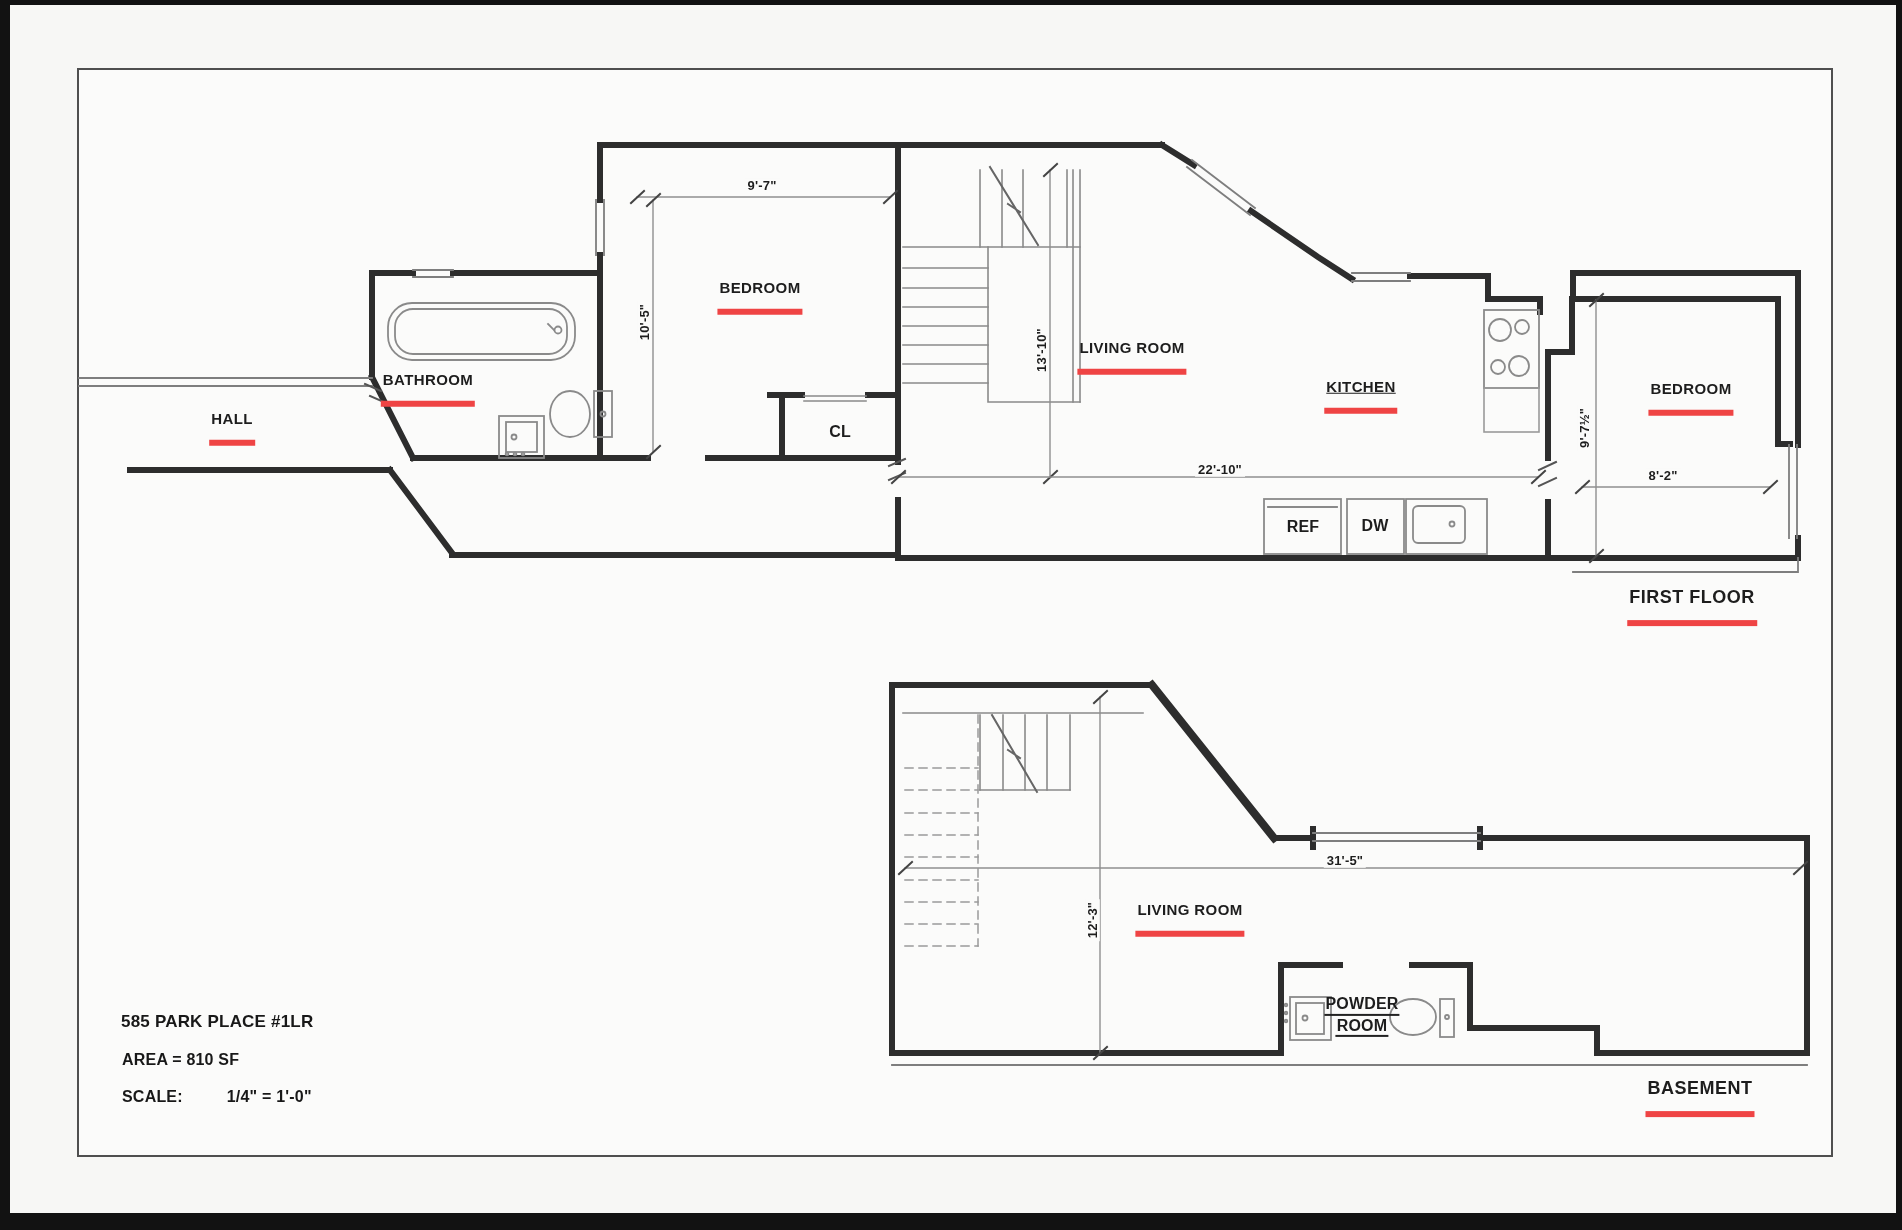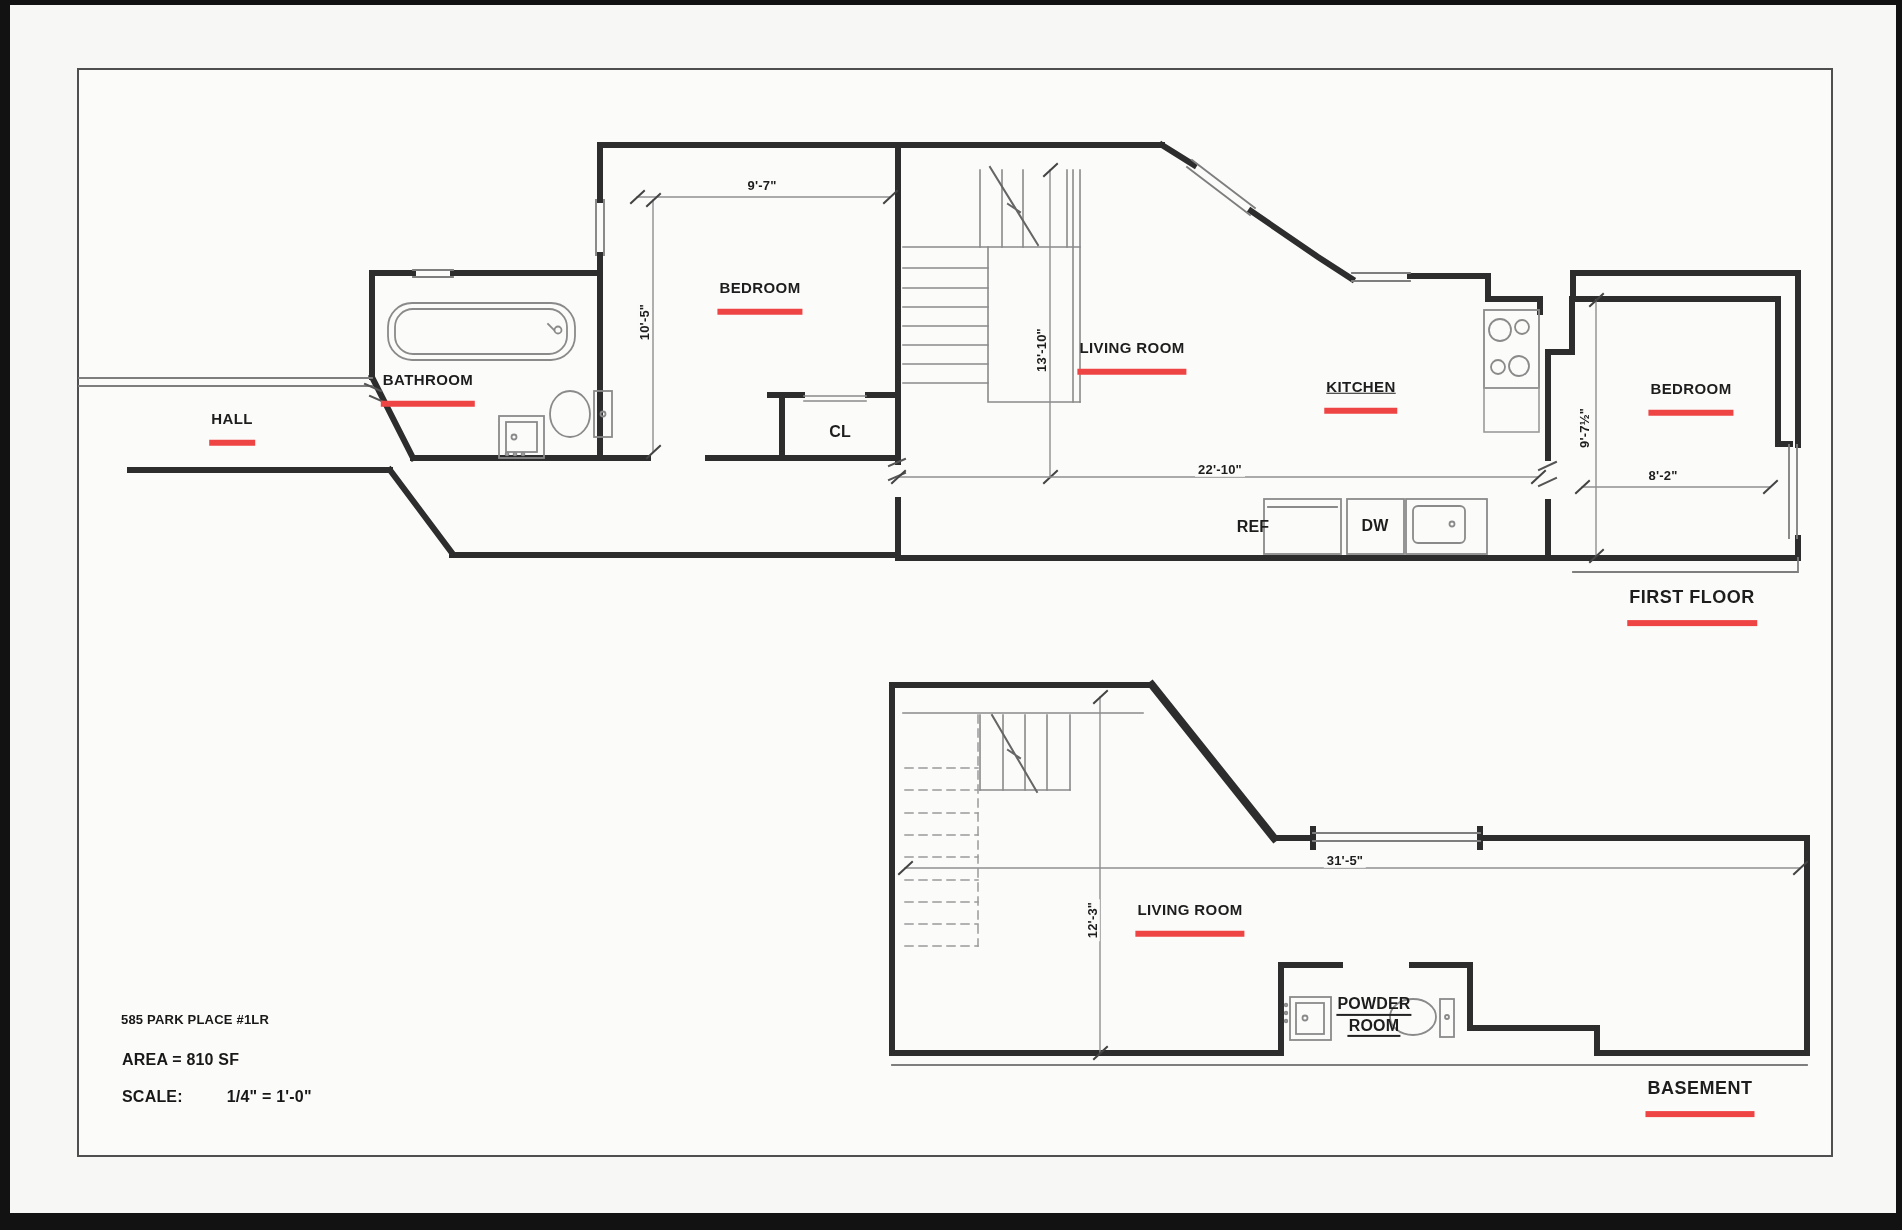--- a/index.html
+++ b/index.html
@@ -9,22 +9,22 @@
   #sheet-border{position:absolute;left:77px;top:68px;width:1752px;height:1085px;
                 border:2px solid #4f4f4f;background:#fbfbfa;}
   svg{position:absolute;left:0;top:0;}
   .lbl{position:absolute;font-weight:700;font-size:15px;color:#1d1d1d;letter-spacing:.4px;
        white-space:nowrap;transform:translate(-50%,-50%);line-height:1.1;}
   .u{border-bottom:6px solid #ef4444;padding:0 2px 12px 2px;}
   .rot{transform:translate(-50%,-50%) rotate(-90deg);}
   .dim{font-size:13px;font-weight:700;background:rgba(251,251,250,.9);padding:0 3px;letter-spacing:.2px;}
   .sm{font-size:16px;letter-spacing:.2px;}
   .big{font-size:18px;letter-spacing:.5px;}
-  .ft{position:absolute;font-weight:700;font-size:13px;color:#181818;white-space:nowrap;letter-spacing:.2px;}
-  .stack{display:flex;flex-direction:column;align-items:center;gap:1px;margin-left:12px;}
+  .ft{position:absolute;font-weight:700;font-size:17px;color:#181818;white-space:nowrap;letter-spacing:.2px;}
+  .stack{display:flex;flex-direction:column;align-items:center;gap:1px;}
   .stack span{border-bottom:2px solid #222;padding:0 1px 1px 1px;}
   .scale-gap{margin-left:44px;}
 </style>
 </head>
 <body>
 
 <div id="screen">
   <div id="paper"></div>
   <div id="sheet-border"></div>
 
@@ -180,21 +180,21 @@
     </g>
   </svg>
 
   <div class="lbl u" style="left:232px;top:428px;">HALL</div>
   <div class="lbl u" style="left:428px;top:389px;">BATHROOM</div>
   <div class="lbl u" style="left:760px;top:297px;">BEDROOM</div>
   <div class="lbl sm" style="left:840px;top:432px;">CL</div>
   <div class="lbl u" style="left:1132px;top:357px;">LIVING ROOM</div>
   <div class="lbl u" style="left:1361px;top:396px;text-decoration:underline;">KITCHEN</div>
   <div class="lbl u" style="left:1691px;top:398px;">BEDROOM</div>
-  <div class="lbl sm" style="left:1253px;top:527px;">REF</div>
+  <div class="lbl sm" style="left:1303px;top:527px;">REF</div>
   <div class="lbl sm" style="left:1375px;top:526px;">DW</div>
 
   <div class="lbl dim" style="left:762px;top:186px;">9'-7"</div>
   <div class="lbl dim rot" style="left:645px;top:322px;">10'-5"</div>
   <div class="lbl dim rot" style="left:1042px;top:350px;">13'-10"</div>
   <div class="lbl dim" style="left:1220px;top:470px;">22'-10"</div>
   <div class="lbl dim rot" style="left:1585px;top:428px;">9'-7½"</div>
   <div class="lbl dim" style="left:1663px;top:476px;">8'-2"</div>
 
   <div class="lbl u big" style="left:1692px;top:607px;">FIRST FLOOR</div>

